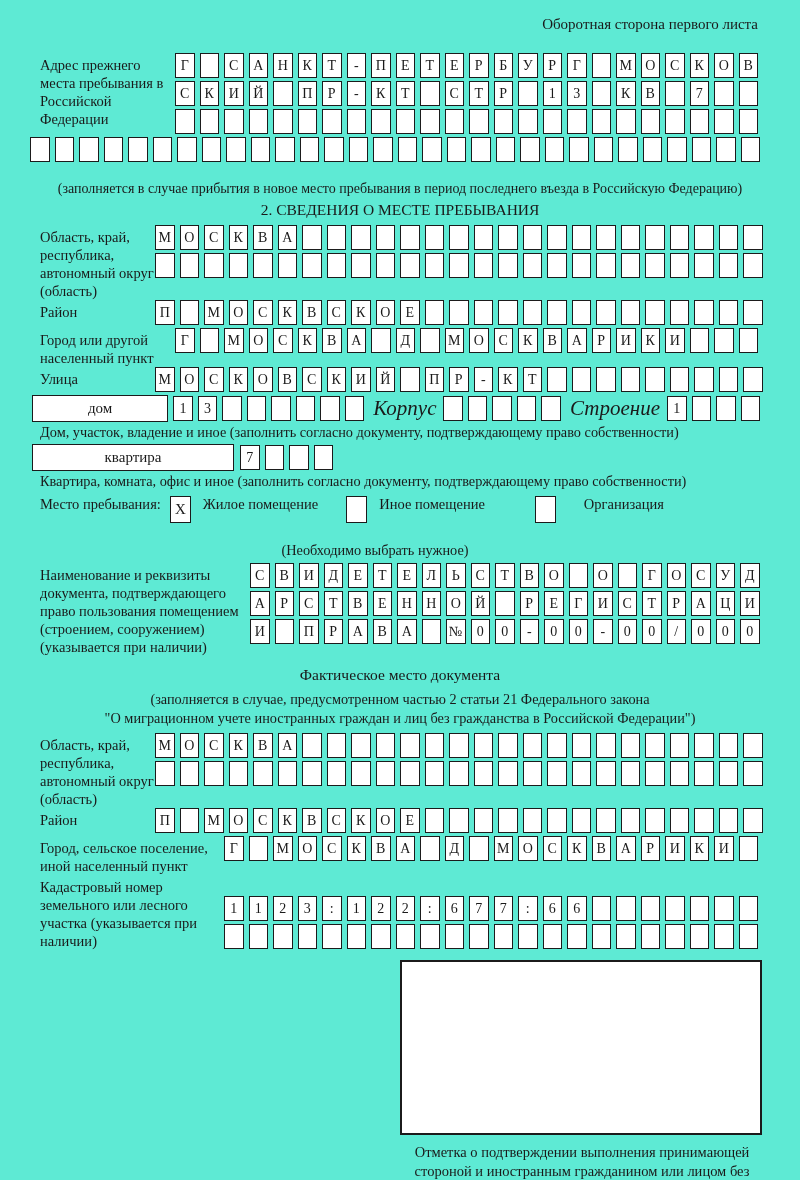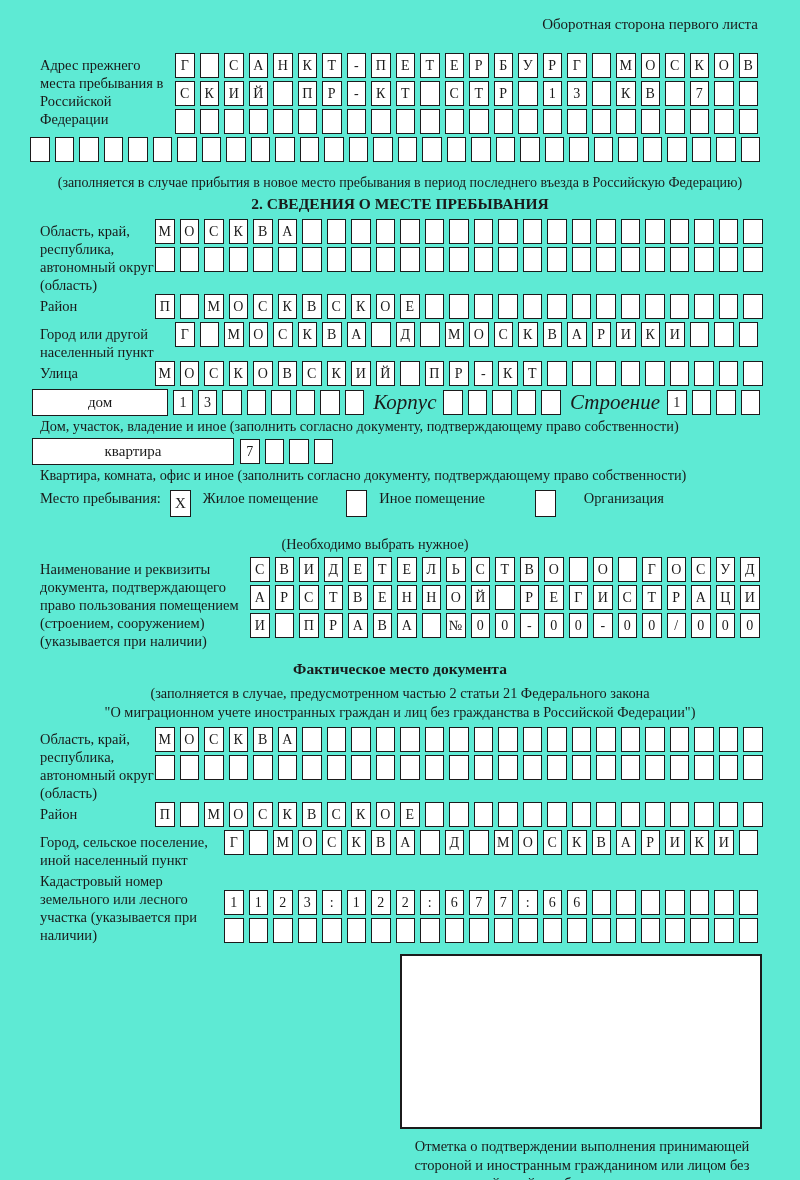--- a/index.html
+++ b/index.html
@@ -22,23 +22,23 @@
   .boxcol { flex:0 0 auto; }
 
   .boxes { display:flex; gap:5px; margin-bottom:3px; }
   .box {
     width:19.5px; height:25px;
     border:1.6px solid #1b1b1b;
     display:inline-flex; align-items:center; justify-content:center;
     font-size:14px; line-height:1; background:#fff;
   }
 
-  .caption { text-align:center; font-size:14px; margin:12px 0 4px 0; line-height:17px; }
+  .caption { text-align:center; font-size:14px; margin:18px 0 4px 0; line-height:17px; }
   .caption-left { font-size:14.3px; margin:1px 0 3px 0; line-height:17px; }
-  .sec-title { text-align:center; font-weight:bold; font-size:15.5px; margin:4px 0 6px 0; }
+  .sec-title { text-align:center; font-weight:normal; font-size:15.5px; margin:4px 0 6px 0; }
 
   .w135 { width:135px; }
   .w115 { width:115px; }
   .w210 { width:210px; }
   .w184 { width:184px; }
 
   .widebox {
     border:1.6px solid #1b1b1b; height:27px;
     display:inline-flex; align-items:center; justify-content:center;
     font-size:15px; background:#fff;

